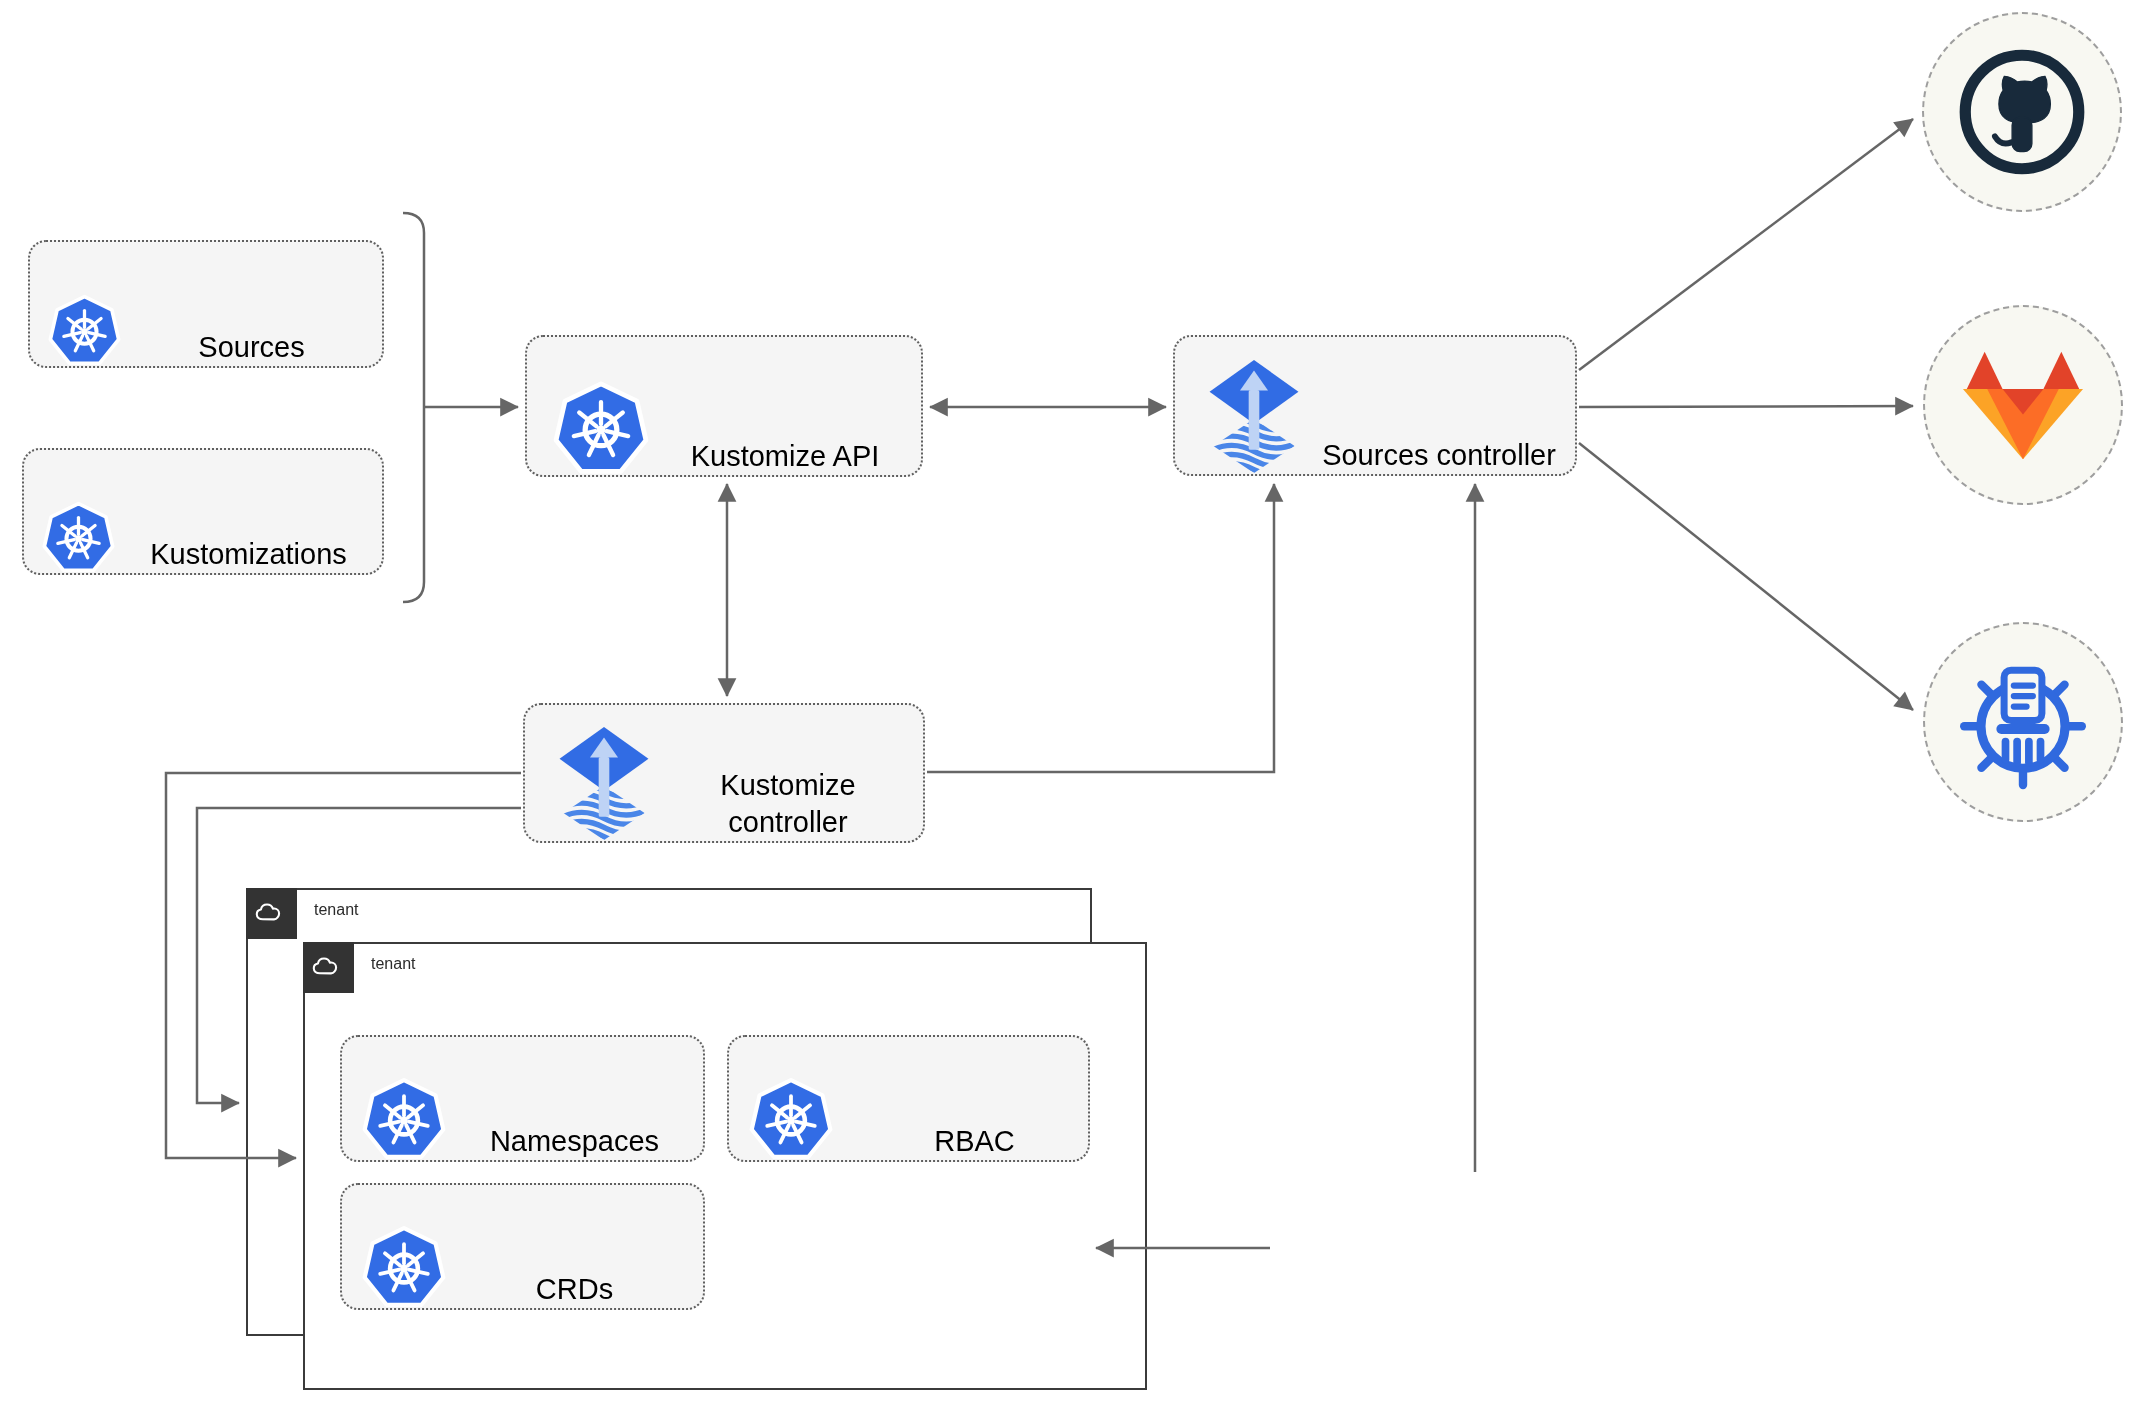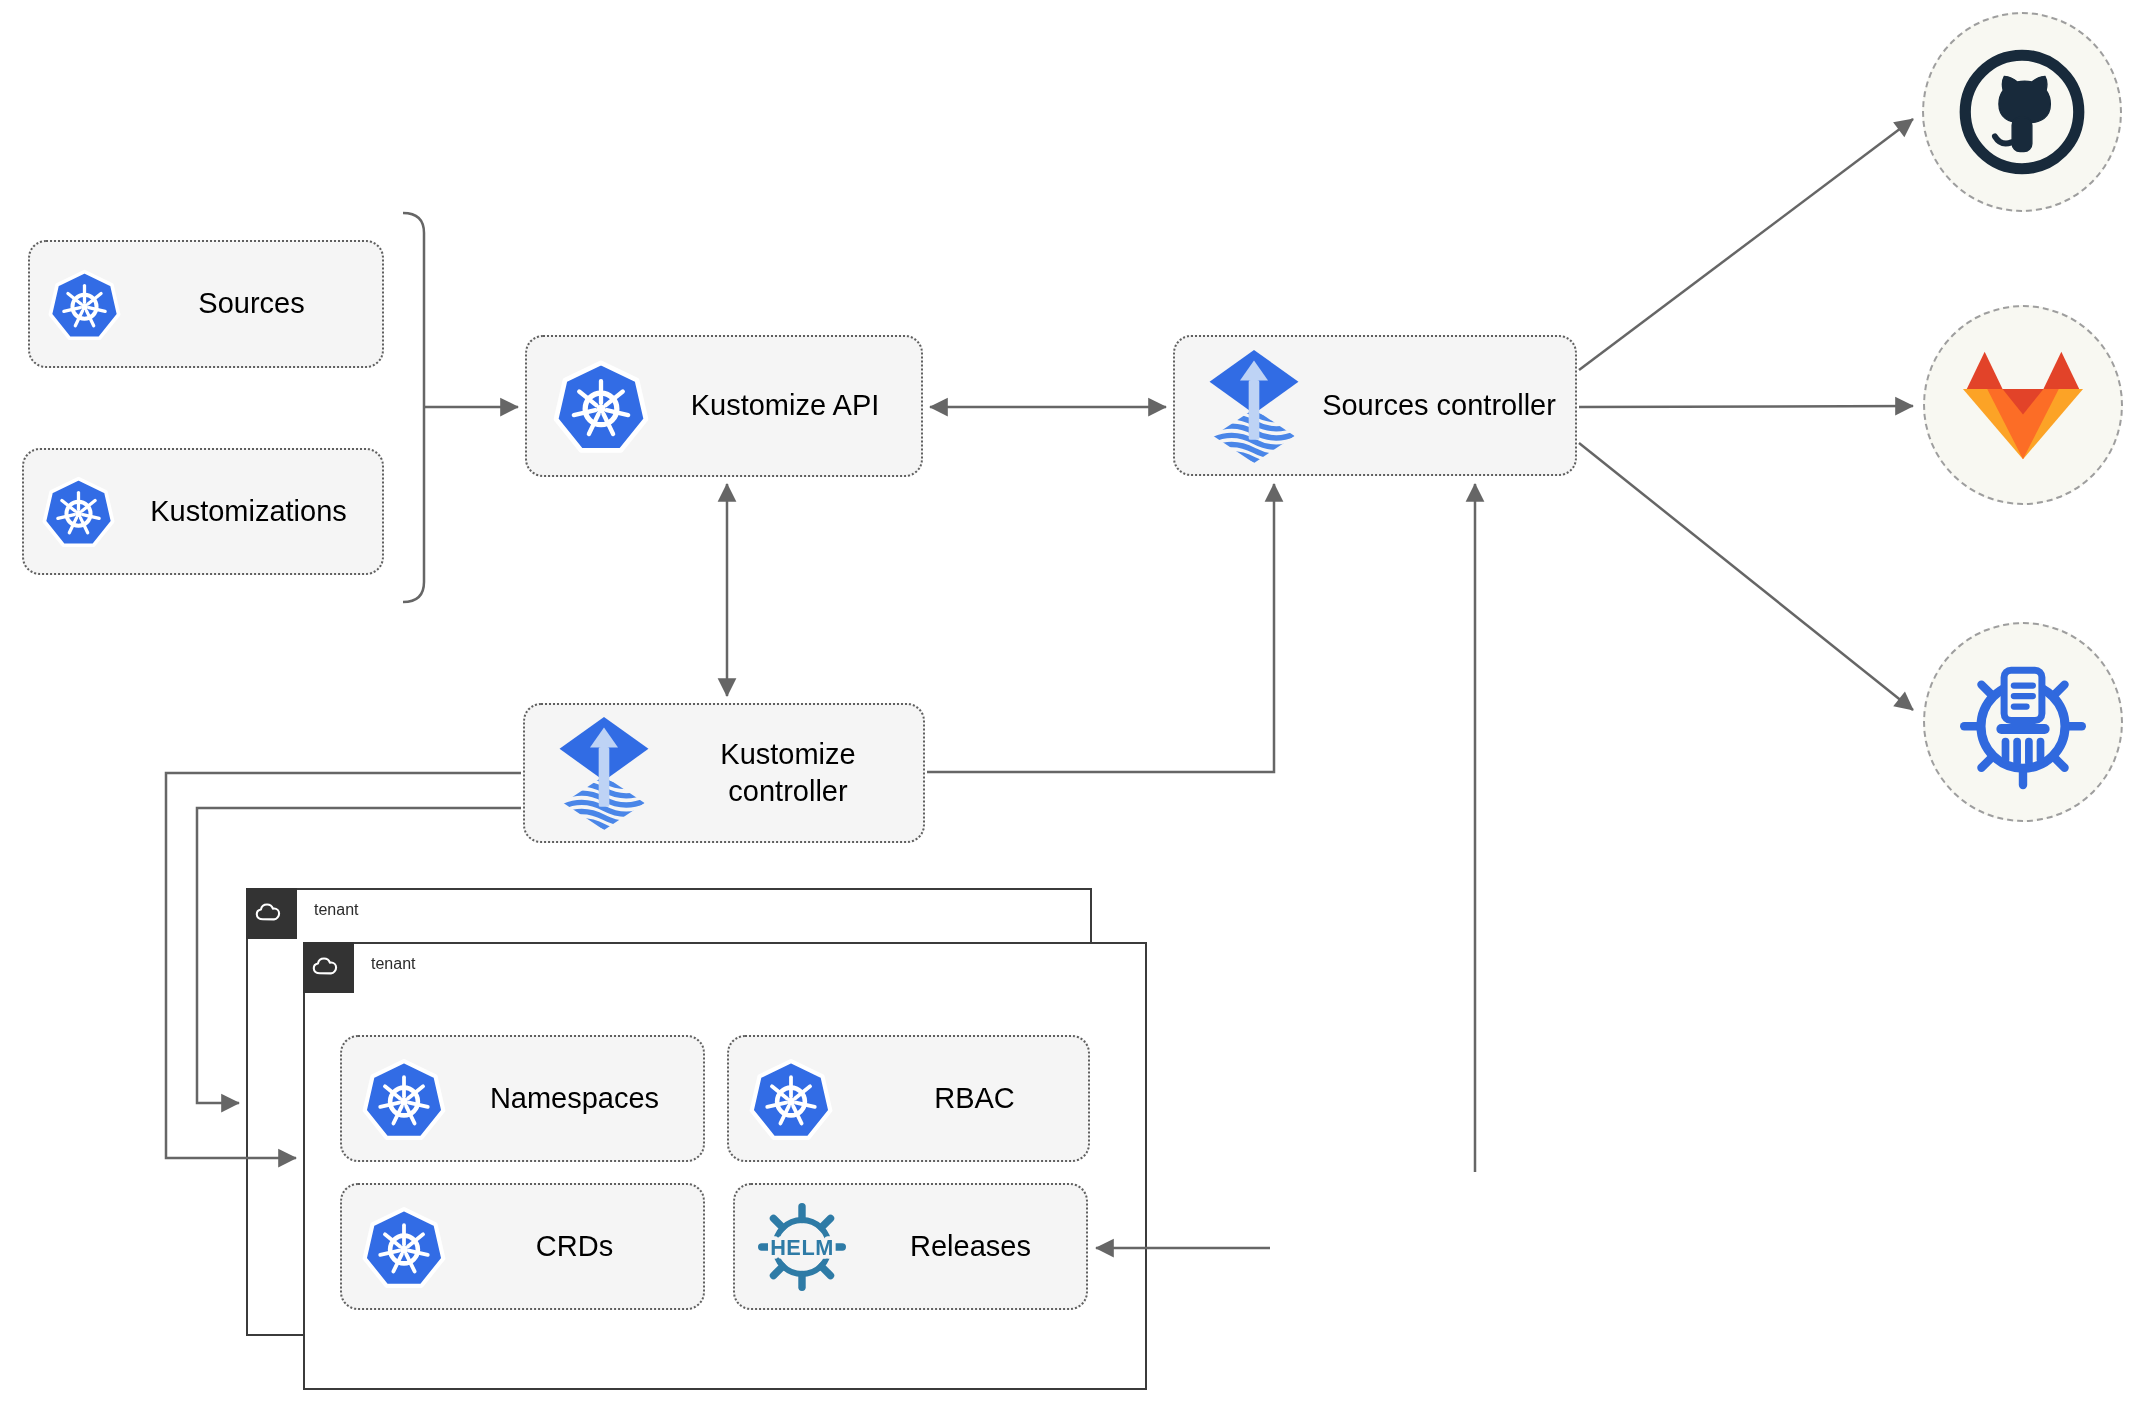--- a/index.html
+++ b/index.html
@@ -1,21 +1,21 @@
 <!DOCTYPE html>
 <html><head>
 <meta charset="utf-8">
 <style>
   html,body{margin:0;padding:0;background:#ffffff;}
   #canvas{position:relative;width:2144px;height:1407px;background:#ffffff;overflow:hidden;
           font-family:"Liberation Sans","DejaVu Sans",sans-serif;color:#000;}
 
   
   .node{position:absolute;background:#f5f5f5;border:2px dotted #5f5f5f;border-radius:18px;
-        display:flex;align-items:center;box-sizing:border-box;}
+        display:flex;align-items:flex-end;box-sizing:border-box;}
   .node .ic{flex:0 0 auto;display:block;}
   .node .label{flex:1 1 auto;text-align:center;font-size:29px;line-height:1.28;padding:0 10px;}
 
   
   .endpoint{position:absolute;width:200px;height:200px;border:2.5px dashed #9e9e9e;border-radius:50%;
             background:#f8f8f2;box-sizing:border-box;display:flex;align-items:center;justify-content:center;}
 
   
   .tenant{position:absolute;background:#ffffff;border:2.5px solid #3b3b3b;box-sizing:border-box;}
   .tenant .badge{position:absolute;left:-2.5px;top:-2.5px;width:51px;height:51px;background:#333333;
@@ -208,26 +208,20 @@
     <div class="label">RBAC</div>
   </div>
 
   <div class="node" style="left:340px;top:1183px;width:365px;height:127px;padding-left:20px;">
     <svg class="ic" width="84" height="84" fill="#326ce5">
         <use href="#ic-k8s"></use>
       </svg>
     <div class="label">CRDs</div>
   </div>
 
-  <div class="node" style="left:733px;top:1183px;width:355px;height:127px;padding-left:14px;">
-    <svg class="ic" width="106" height="106">
-        <use href="#ic-helm"></use>
-      </svg>
-    <div class="label">Releases</div>
-  </div>
 
   <div class="endpoint" style="left:1922px;top:12px;">
     <svg width="132" height="132" stroke="#182a3b" fill="#182a3b">
         <use href="#ic-github"></use>
       </svg>
   </div>
 
   <div class="endpoint" style="left:1923px;top:305px;">
     <svg width="128" height="115" viewBox="0 0 100 90">
         <use href="#ic-gitlab"></use>

